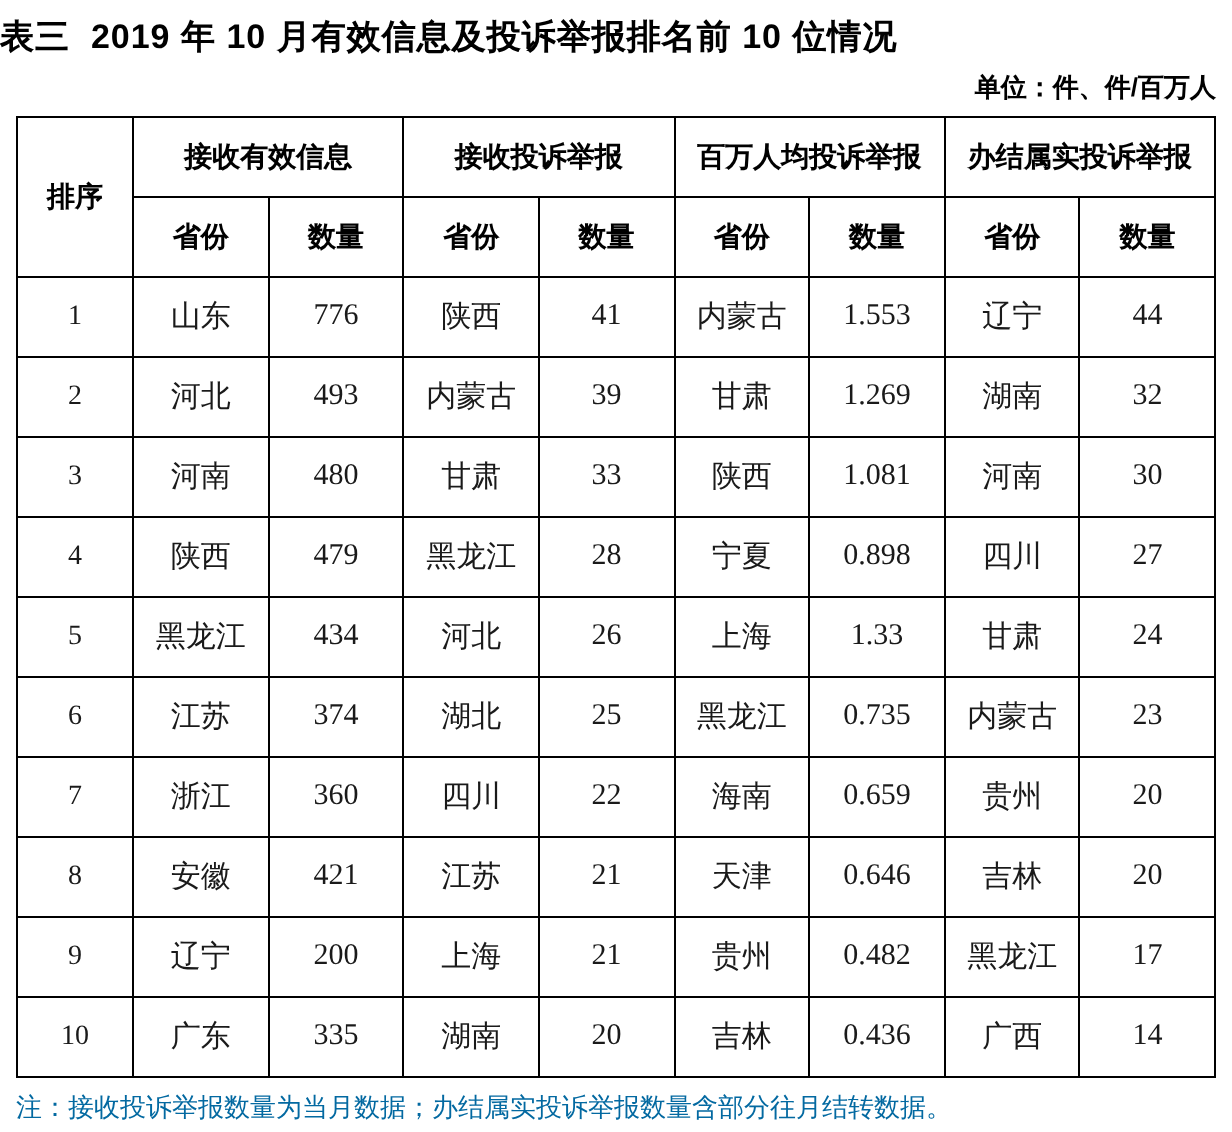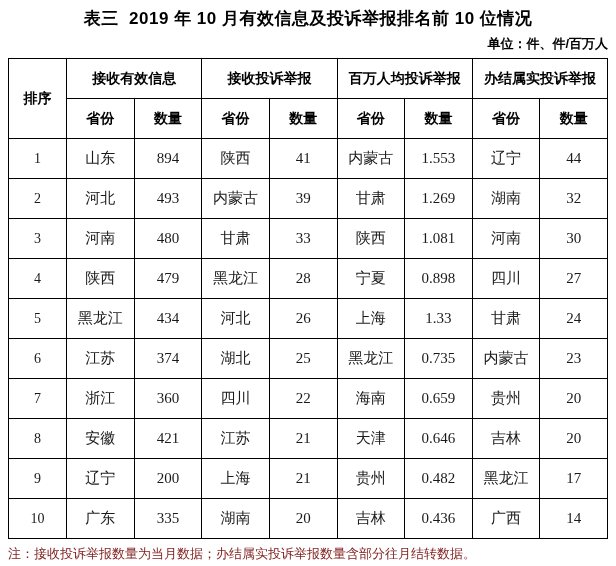--- a/index.html
+++ b/index.html
@@ -14,21 +14,21 @@
     color: #000000;
     font-family: "Liberation Serif", serif;
   }
   .page {
     width: 616px;
     height: 566px;
     position: relative;
   }
   .title {
     margin-top: 7px;
-    text-align: center;
+    text-align: left;
     font-family: "Liberation Sans", sans-serif;
     font-weight: bold;
     font-size: 17px;
     line-height: 24px;
     letter-spacing: 0.5px;
     white-space: pre;
   }
   .unit {
     text-align: right;
     padding-right: 8px;
@@ -70,21 +70,21 @@
     color: #1a1a1a;
   }
   table.ranking tbody td.rank {
     font-size: 14px;
   }
   .footnote {
     margin: 6px 0 0 8px;
     font-family: "Liberation Serif", serif;
     font-size: 13px;
     line-height: 17px;
-    color: #7f1d1d;
+    color: #0369a1;
   }
 </style>
 </head>
 <body>
 
 <div class="page">
 
   <div class="title">表三  2019 年 10 月有效信息及投诉举报排名前 10 位情况</div>
 
   <div class="unit">单位：件、件/百万人</div>
@@ -117,21 +117,21 @@
         <th>省份</th>
         <th>数量</th>
         <th>省份</th>
         <th>数量</th>
       </tr>
     </thead>
     <tbody>
         <tr>
           <td class="rank">1</td>
           <td>山东</td>
-          <td>894</td>
+          <td>776</td>
           <td>陕西</td>
           <td>41</td>
           <td>内蒙古</td>
           <td>1.553</td>
           <td>辽宁</td>
           <td>44</td>
         </tr>
         <tr>
           <td class="rank">2</td>
           <td>河北</td>

